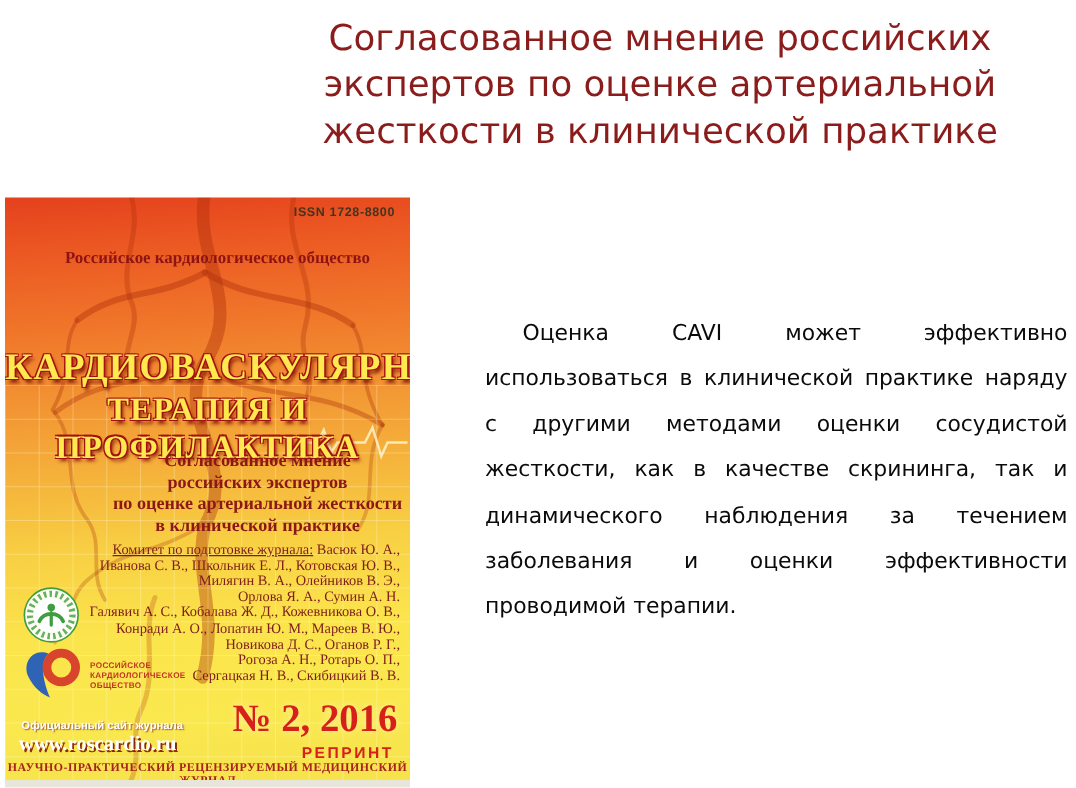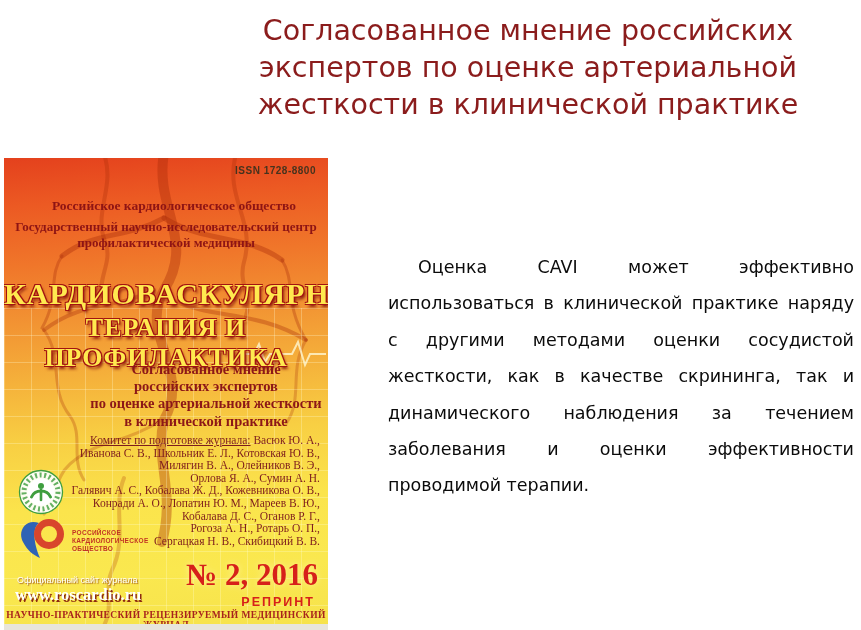--- a/index.html
+++ b/index.html
@@ -58,21 +58,21 @@
     line-height:17.2px; color:#8c1717; }
   .committee { position:absolute; top:276px; right:8px; width:302px; text-align:right;
     font-family:"Liberation Serif", serif; font-size:11.5px; line-height:12.6px;
     color:#7e1d1d; }
   .und { text-decoration:underline; }
   .logo { position:absolute; }
   .rks-text { position:absolute; left:68px; top:371px;
     font-family:"Liberation Sans", sans-serif; font-size:6.5px; font-weight:700;
     line-height:8px; color:#c23424; letter-spacing:0.3px; }
   .site-label { position:absolute; left:13px; top:417px;
-    font-family:"Liberation Sans", sans-serif; font-size:9px; font-weight:400;
+    font-family:"Liberation Sans", sans-serif; font-size:9px; font-weight:700;
     color:#ffffff; text-shadow:1px 1px 1px rgba(130,40,10,0.7); }
   .site-url { position:absolute; left:11px; top:427px;
     font-family:"Liberation Serif", serif; font-size:16.5px; font-weight:700;
     color:#ffffff; text-shadow:1.5px 1.5px 0 #8c2a10; }
   .issue { position:absolute; right:10px; top:399px;
     font-family:"Liberation Serif", serif; font-size:31px; font-weight:700;
     color:#d6201a; text-shadow:0 0 7px rgba(255,243,160,0.95); }
   .reprint { position:absolute; right:13px; top:437px;
     font-family:"Liberation Sans", sans-serif; font-size:12.5px; font-weight:700;
     color:#d6201a; letter-spacing:2px; }
@@ -109,45 +109,41 @@
       </g>
       <polyline points="236,196 250,196 255,186 261,204 266,196 288,196 294,184 301,207 306,196 322,196" fill="none" stroke="rgba(255,252,220,0.75)" stroke-width="2"></polyline>
     </svg>
 
     <div class="grid-overlay"></div>
 
     <div class="issn">ISSN 1728-8800</div>
 
     <div class="society">Российское кардиологическое общество</div>
 
-    <div class="institute">
-      <div>Государственный научно-исследовательский центр</div>
-      <div>профилактической медицины</div>
-    </div>
 
     <div class="jtitle">
       <div class="jt1">КАРДИОВАСКУЛЯРНАЯ</div>
       <div class="jt2">ТЕРАПИЯ И ПРОФИЛАКТИКА</div>
     </div>
 
     <div class="csubtitle">
       <div>Согласованное мнение</div>
       <div>российских экспертов</div>
       <div>по оценке артериальной жесткости</div>
       <div>в клинической практике</div>
     </div>
 
     <div class="committee">
       <div><span class="und">Комитет по подготовке журнала:</span><span> Васюк Ю. А.,</span></div>
       <div>Иванова С. В., Школьник Е. Л., Котовская Ю. В.,</div>
       <div>Милягин В. А., Олейников В. Э.,</div>
       <div>Орлова Я. А., Сумин А. Н.</div>
       <div>Галявич А. С., Кобалава Ж. Д., Кожевникова О. В.,</div>
       <div>Конради А. О., Лопатин Ю. М., Мареев В. Ю.,</div>
-      <div>Кобалава Д. С., Оганов Р. Г.,</div>
+      <div>Новикова Д. С., Оганов Р. Г.,</div>
       <div>Рогоза А. Н., Ротарь О. П.,</div>
       <div>Сергацкая Н. В., Скибицкий В. В.</div>
     </div>
 
     <svg class="logo" style="left:14px; top:311px;" width="46" height="46" viewBox="0 0 46 46">
       <circle cx="23" cy="23" r="21.5" fill="#fdfdf2" stroke="#3f9e3f" stroke-width="1.3"></circle>
       <circle cx="23" cy="23" r="17" fill="none" stroke="#3f9e3f" stroke-width="5" stroke-dasharray="2 2.6" opacity="0.8"></circle>
       <circle cx="23" cy="23" r="13.5" fill="#ffffff"></circle>
       <circle cx="23" cy="17" r="3" fill="#3f9e3f"></circle>
       <path d="M13.5,28 C17,20 29,20 32.5,28" fill="none" stroke="#3f9e3f" stroke-width="3" stroke-linecap="round"></path>

